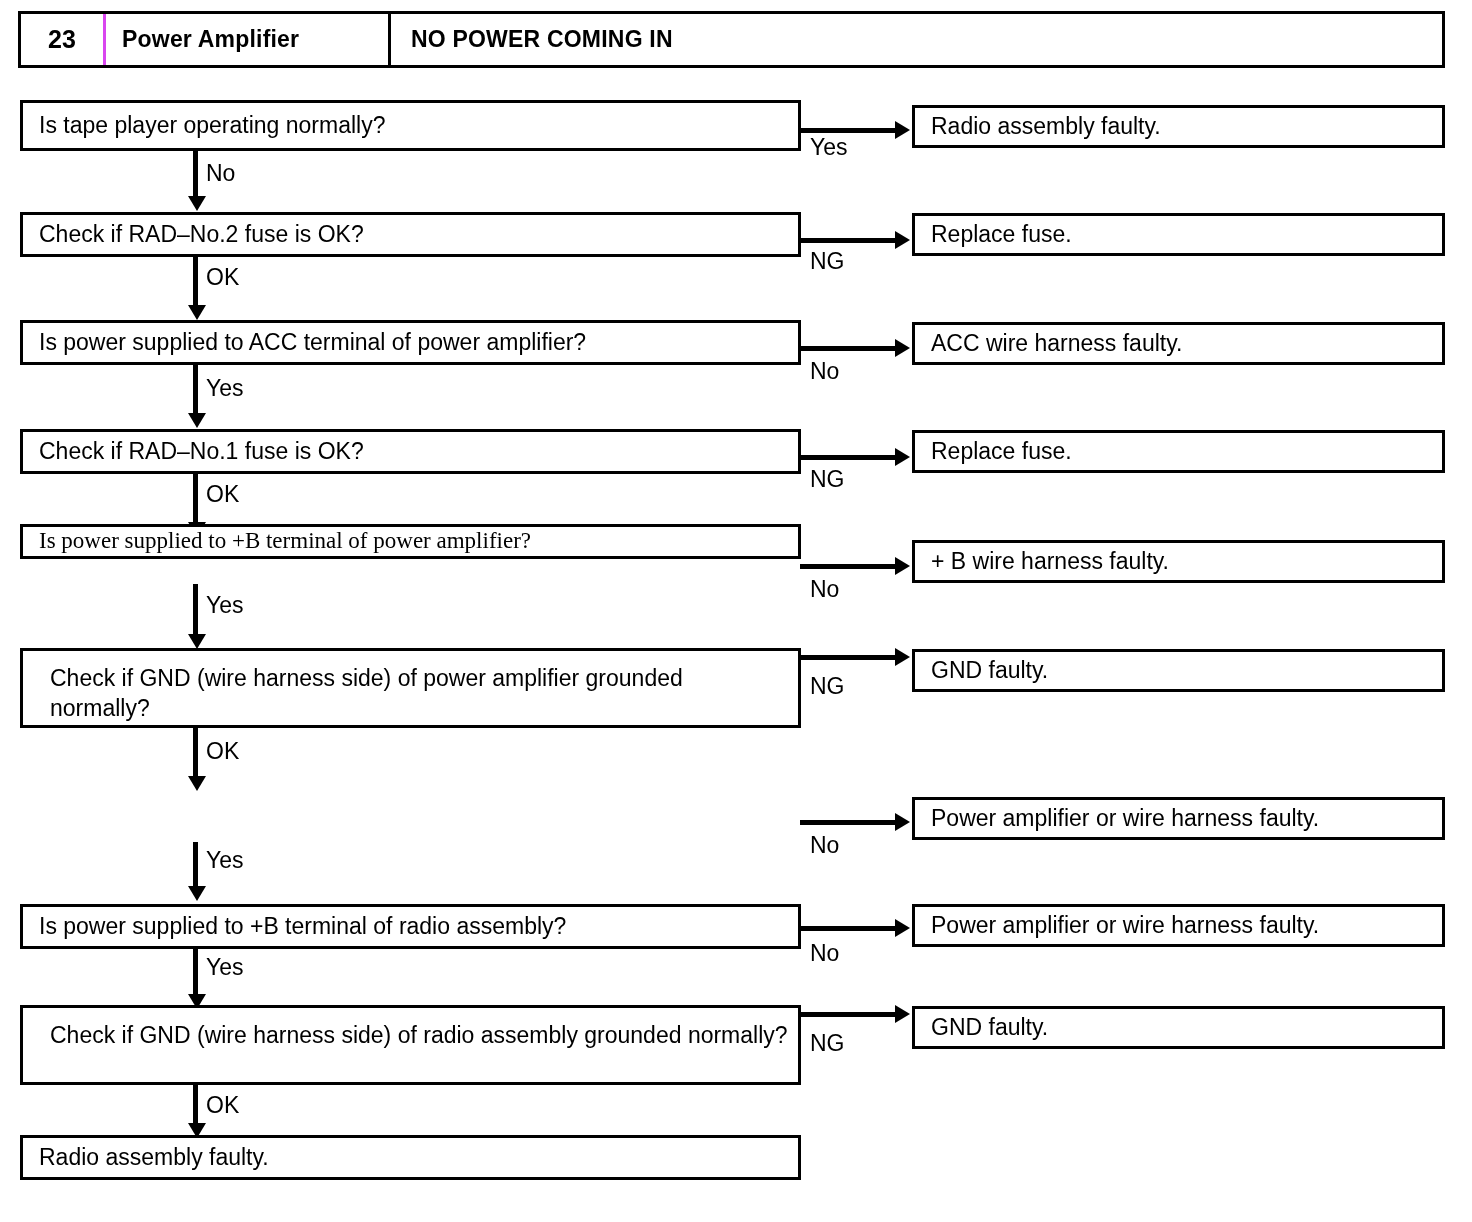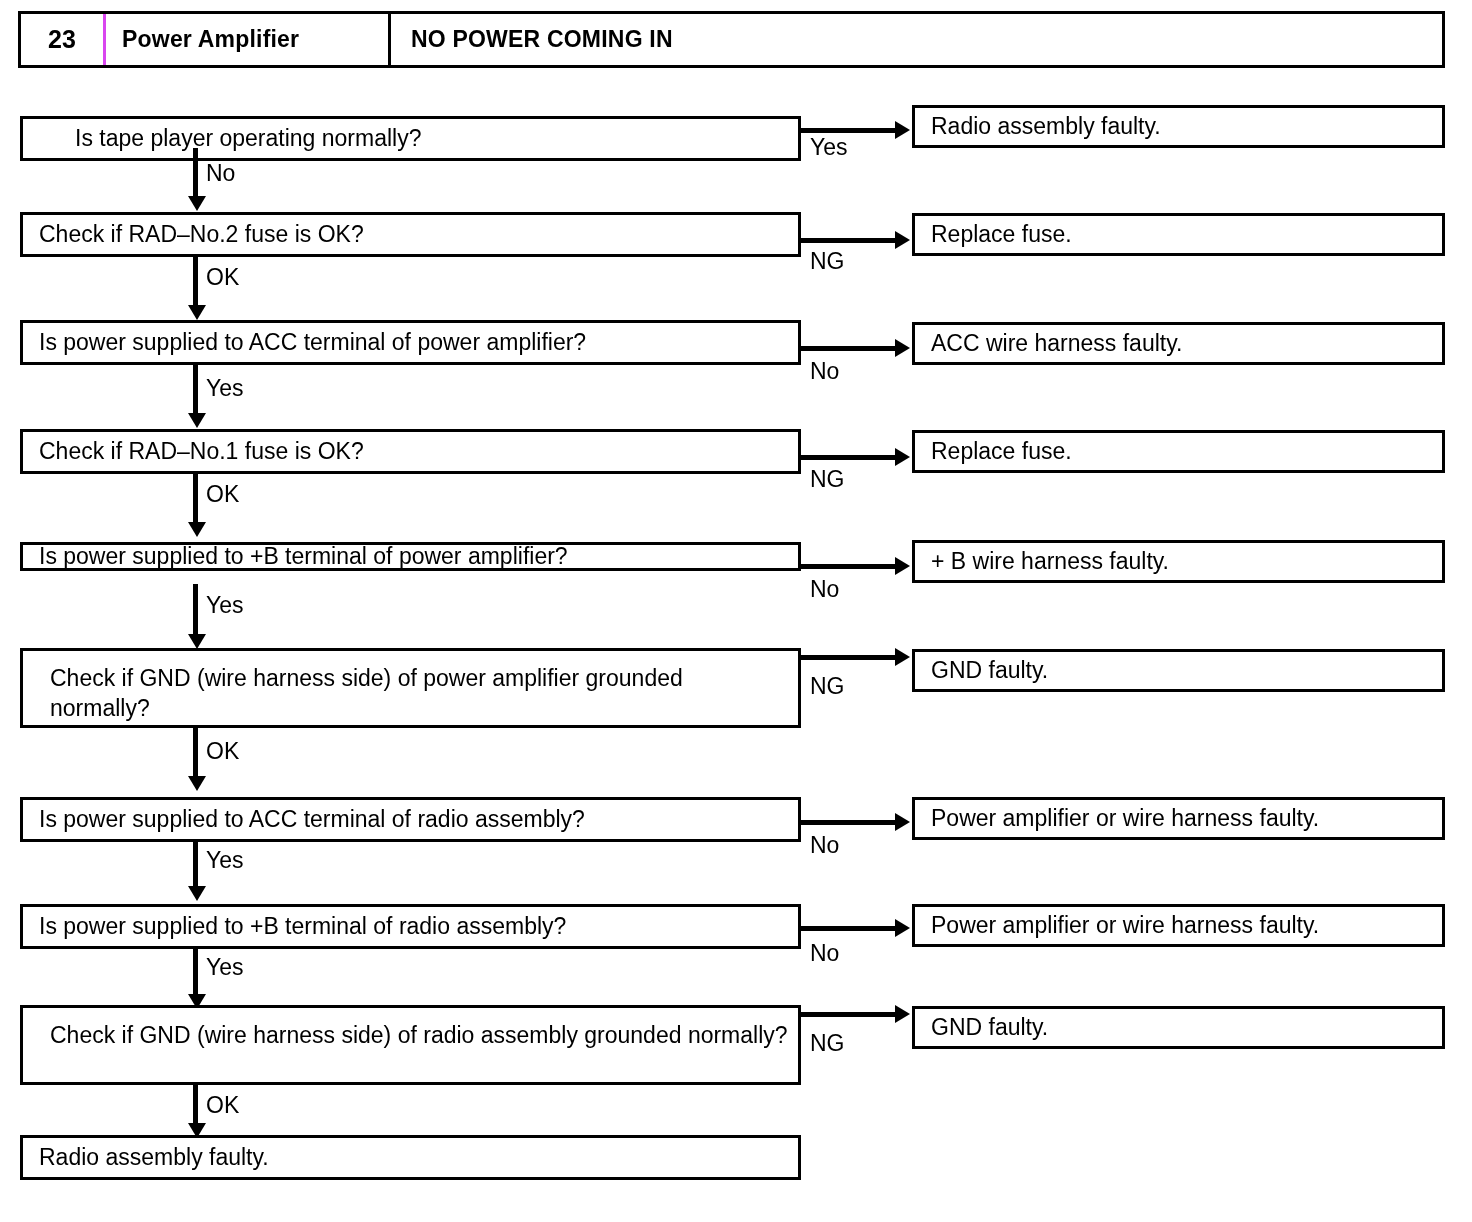--- a/index.html
+++ b/index.html
@@ -119,21 +119,21 @@
 <body>
 
 <div id="page">
 
   <div class="hdr">
     <div class="hdr-cell hdr-num">23</div>
     <div class="hdr-cell hdr-name">Power Amplifier</div>
     <div class="hdr-cell hdr-title">NO POWER COMING IN</div>
   </div>
 
-  <div class="box q-box" style="top:116px;height:45px;padding-left:36px;">
+  <div class="box q-box" style="top:100px;height:51px;">
     <span class="txt">Is tape player operating normally?</span>
   </div>
   <div class="hline" style="left:800px;top:128px;width:97px;"></div>
   <div class="arrow-right" style="left:895px;top:121px;"></div>
   <div class="edge-label" style="left:810px;top:134px;">Yes</div>
   <div class="box r-box" style="top:105px;height:43px;">
     <span class="txt">Radio assembly faulty.</span>
   </div>
   <div class="vline" style="left:193px;top:148px;height:50px;"></div>
   <div class="arrow-down" style="left:188px;top:196px;"></div>
@@ -171,21 +171,21 @@
   <div class="hline" style="left:800px;top:455px;width:97px;"></div>
   <div class="arrow-right" style="left:895px;top:448px;"></div>
   <div class="edge-label" style="left:810px;top:466px;">NG</div>
   <div class="box r-box" style="top:430px;height:43px;">
     <span class="txt">Replace fuse.</span>
   </div>
   <div class="vline" style="left:193px;top:474px;height:50px;"></div>
   <div class="arrow-down" style="left:188px;top:522px;"></div>
   <div class="edge-label" style="left:206px;top:481px;">OK</div>
 
-  <div class="box q-box" style="top:542px;height:29px;">
+  <div class="box q-box" style="top:524px;height:35px;font-family:Liberation Serif, serif;">
     <span class="txt">Is power supplied to +B terminal of power amplifier?</span>
   </div>
   <div class="hline" style="left:800px;top:564px;width:97px;"></div>
   <div class="arrow-right" style="left:895px;top:557px;"></div>
   <div class="edge-label" style="left:810px;top:576px;">No</div>
   <div class="box r-box" style="top:540px;height:43px;">
     <span class="txt">+ B wire harness faulty.</span>
   </div>
   <div class="vline" style="left:193px;top:584px;height:52px;"></div>
   <div class="arrow-down" style="left:188px;top:634px;"></div>
@@ -197,23 +197,20 @@
   <div class="hline" style="left:800px;top:655px;width:97px;"></div>
   <div class="arrow-right" style="left:895px;top:648px;"></div>
   <div class="edge-label" style="left:810px;top:673px;">NG</div>
   <div class="box r-box" style="top:649px;height:43px;">
     <span class="txt">GND faulty.</span>
   </div>
   <div class="vline" style="left:193px;top:728px;height:50px;"></div>
   <div class="arrow-down" style="left:188px;top:776px;"></div>
   <div class="edge-label" style="left:206px;top:738px;">OK</div>
 
-  <div class="box q-box" style="top:797px;height:45px;">
-    <span class="txt">Is power supplied to ACC terminal of radio assembly?</span>
-  </div>
   <div class="hline" style="left:800px;top:820px;width:97px;"></div>
   <div class="arrow-right" style="left:895px;top:813px;"></div>
   <div class="edge-label" style="left:810px;top:832px;">No</div>
   <div class="box r-box" style="top:797px;height:43px;">
     <span class="txt">Power amplifier or wire harness faulty.</span>
   </div>
   <div class="vline" style="left:193px;top:842px;height:46px;"></div>
   <div class="arrow-down" style="left:188px;top:886px;"></div>
   <div class="edge-label" style="left:206px;top:847px;">Yes</div>
 

